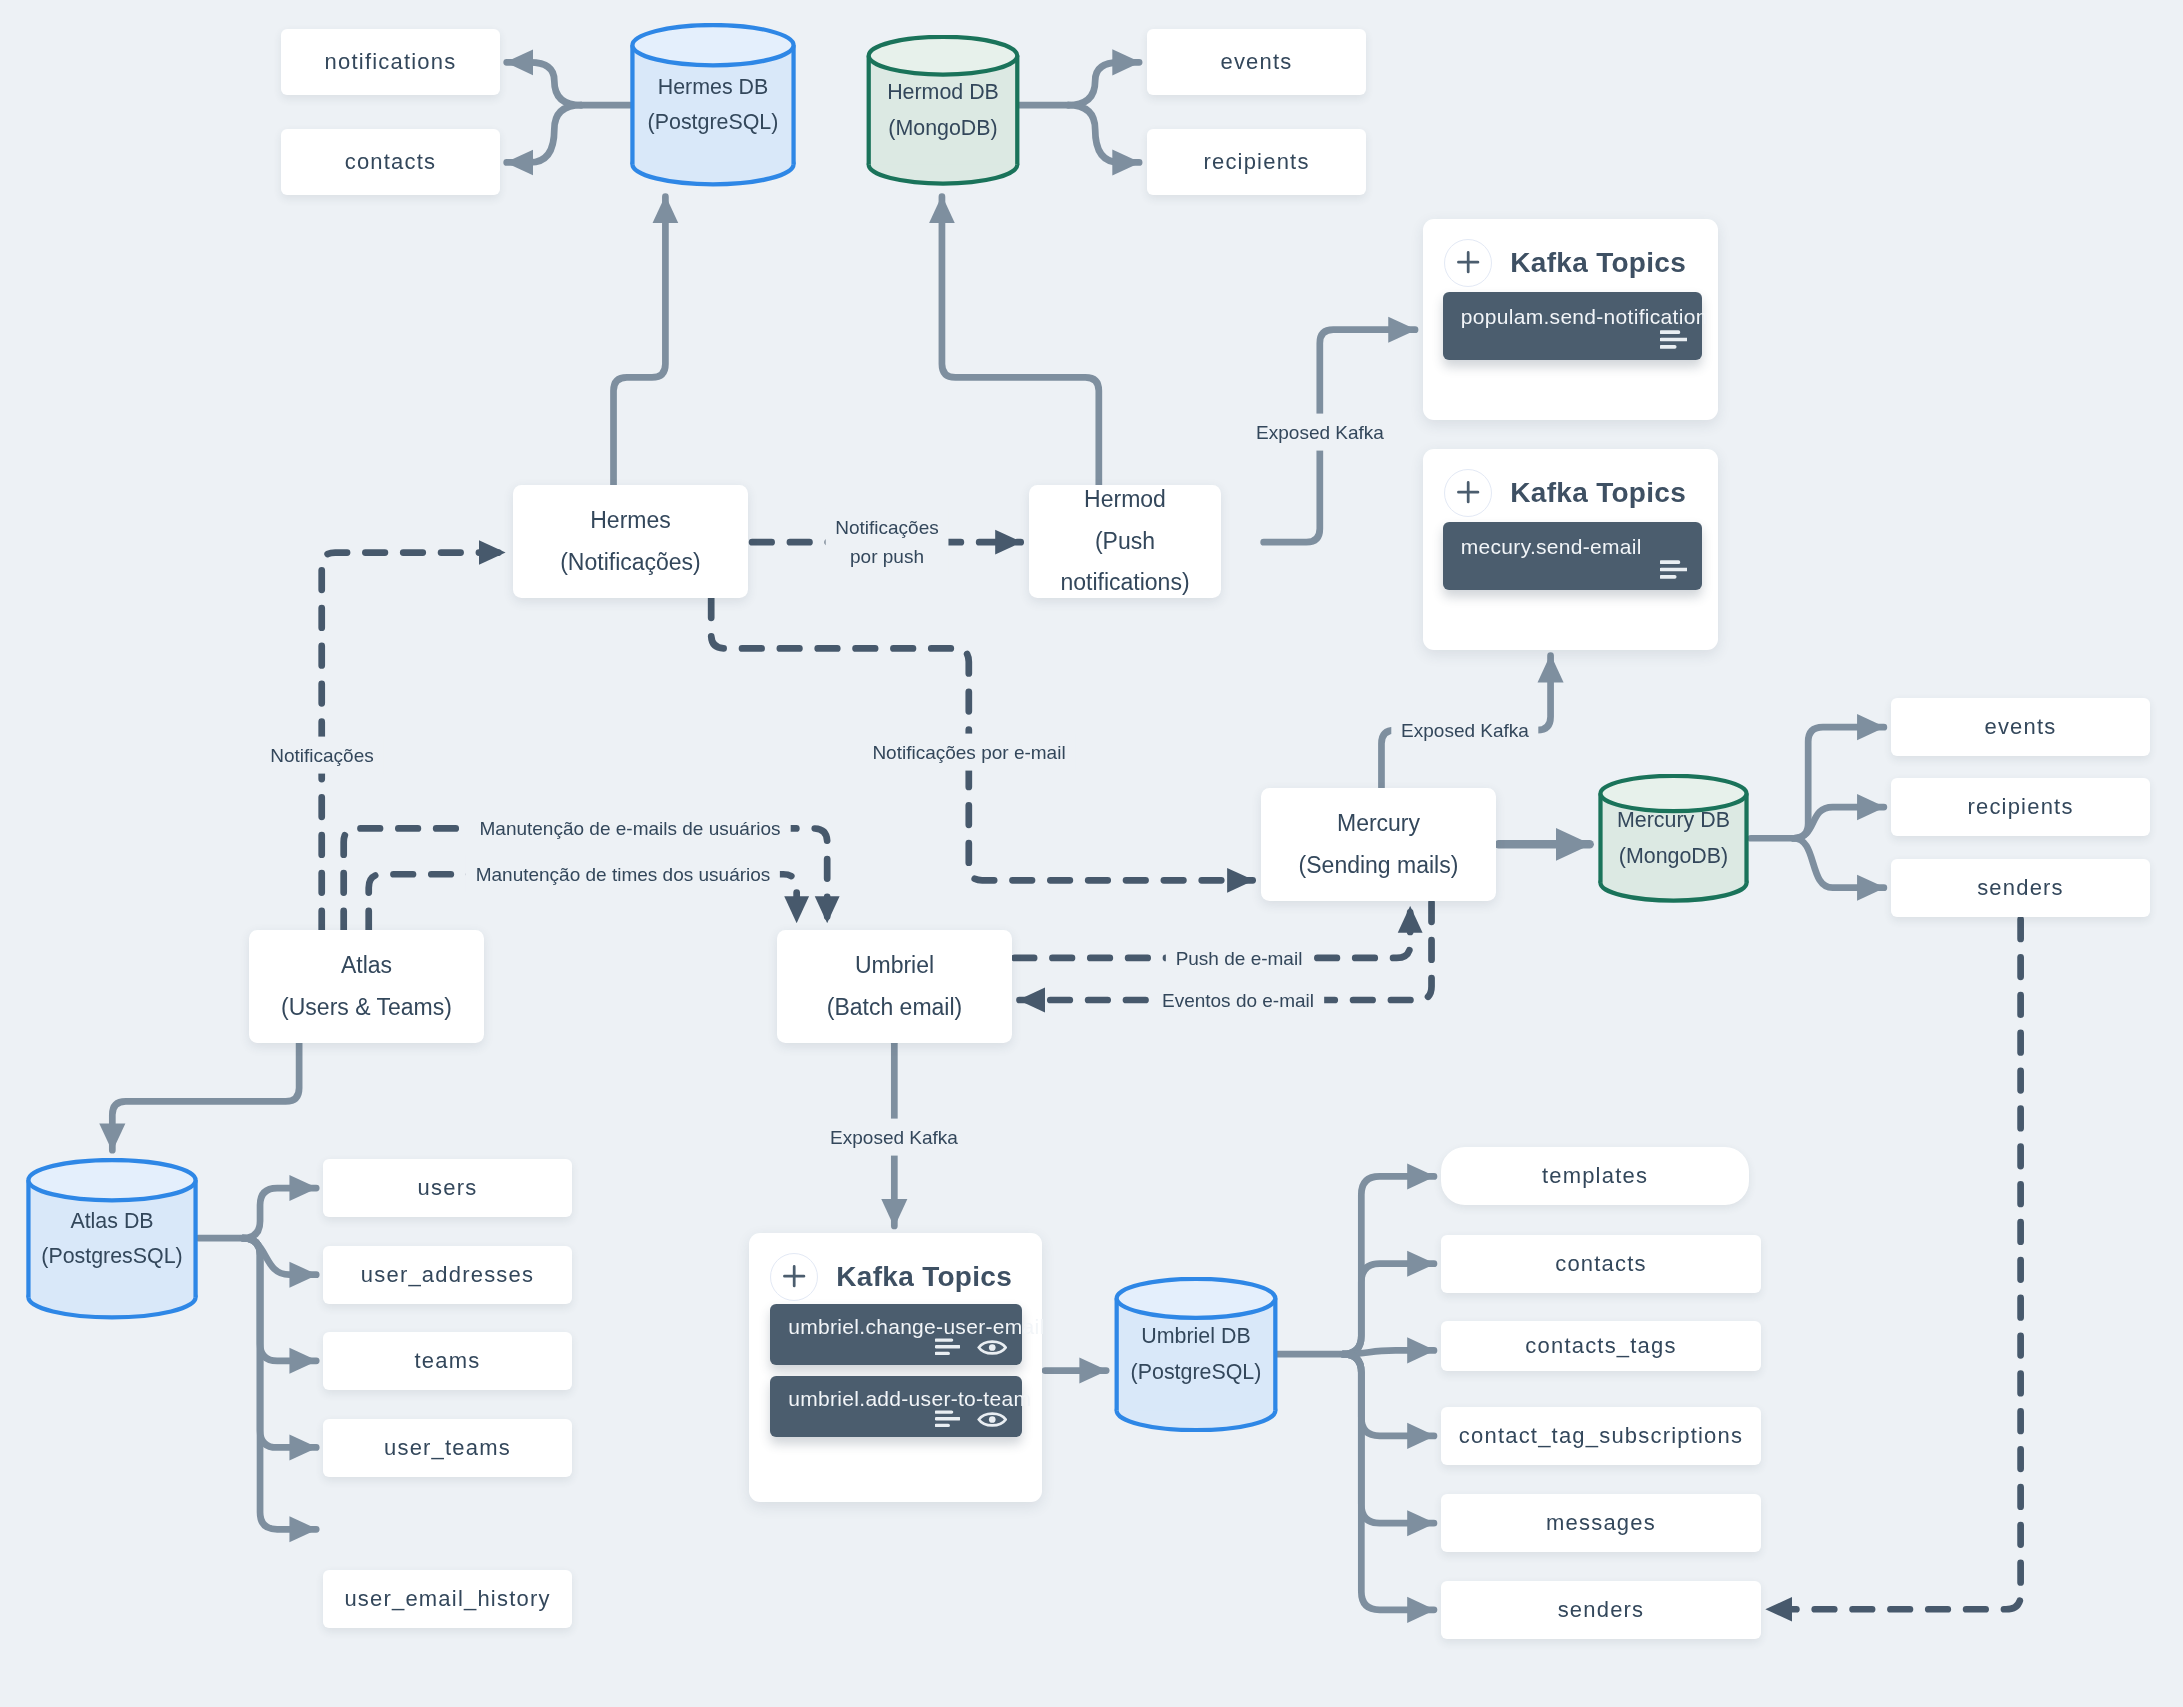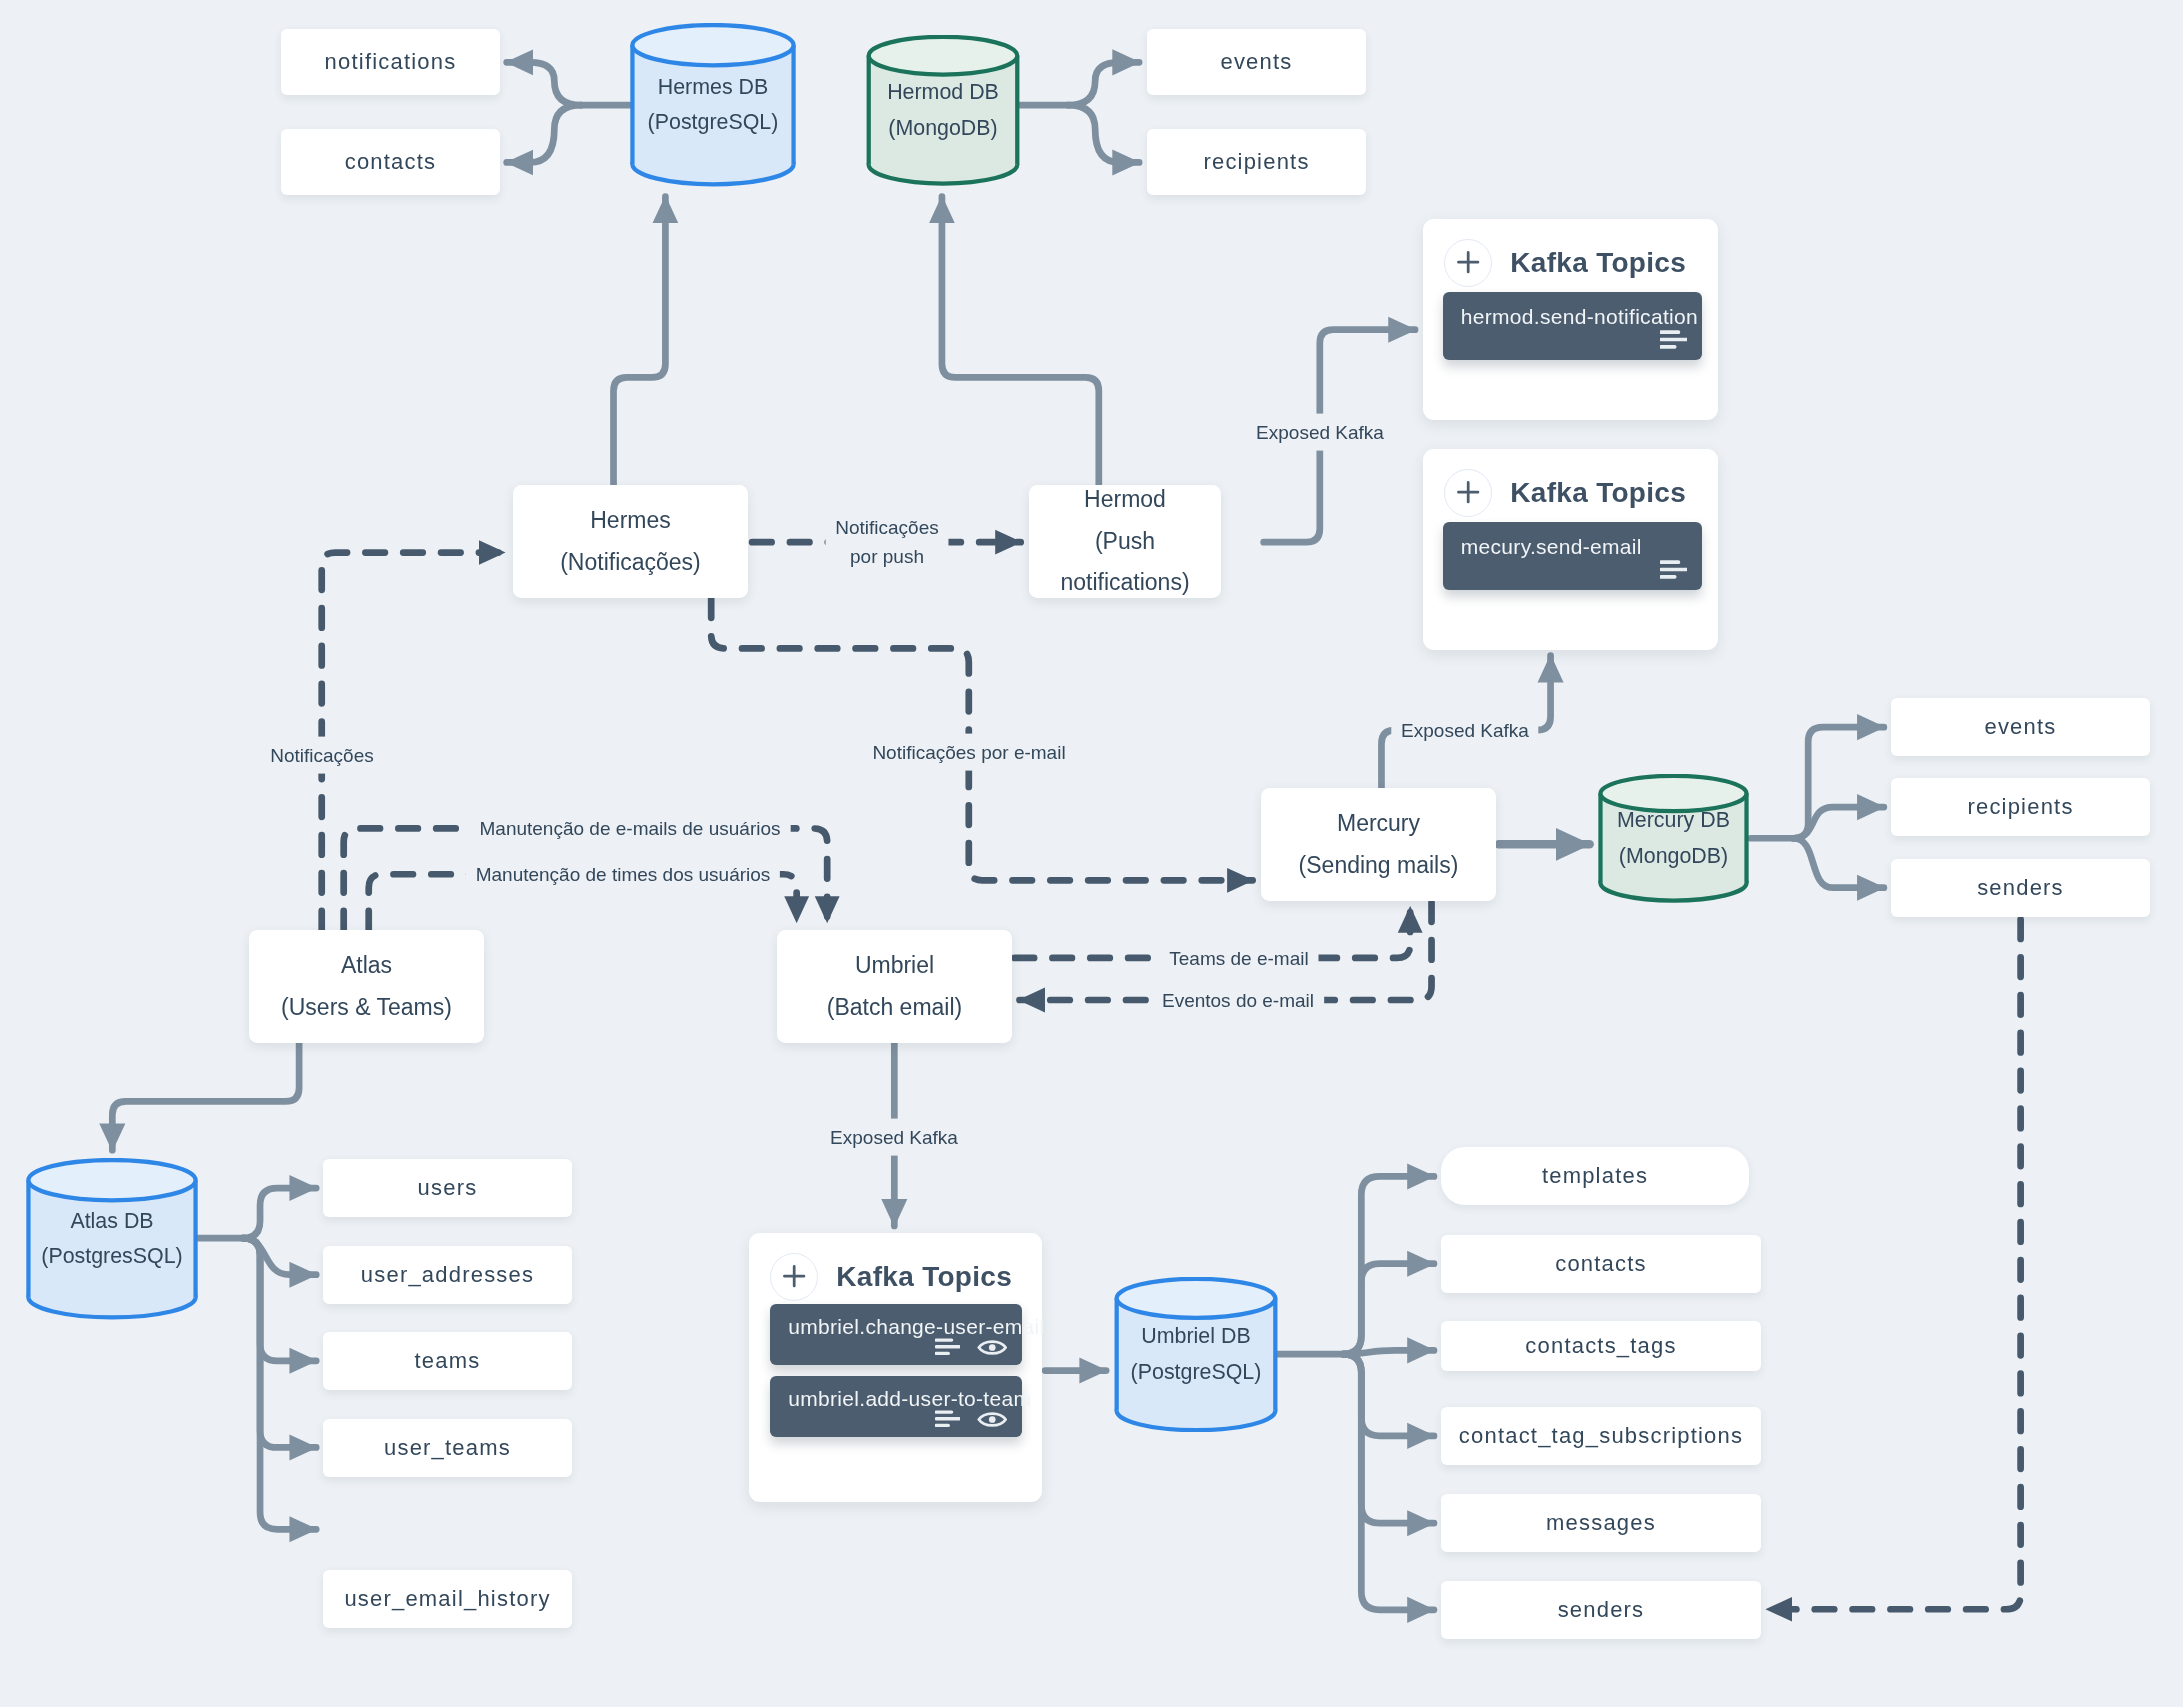--- a/index.html
+++ b/index.html
@@ -189,21 +189,21 @@
   <div class="panel" style="left:1423px;top:219px;width:295px;height:201px;">
     <div class="panel-header">
       <div class="plus-btn">
         <svg width="24.4" height="24.4" viewBox="0 0 40 40">
           <path d="M20,4 V36 M4,20 H36" stroke="#4b5d6e" stroke-width="4.5" stroke-linecap="round" fill="none"></path>
         </svg>
       </div>
       <span class="panel-title">Kafka Topics</span>
     </div>
     <div class="chip" style="left:19.5px;top:73px;width:259px;height:68px;">
-      <span class="chip-text">hermod.send-notification</span>
+      <span class="chip-text">populam.send-notification</span>
       <span class="chip-icons">
         <svg width="27" height="21" viewBox="0 0 44 34">
           <path d="M2,5 H30 M2,17 H44 M2,29 H24" stroke="#e9eef2" stroke-width="6" stroke-linecap="round" fill="none"></path>
         </svg>
       </span>
     </div>
   </div>
 
   <div class="panel" style="left:1423px;top:449px;width:295px;height:201px;">
     <div class="panel-header">
@@ -386,21 +386,21 @@
 
   <div class="elabel" style="left:630px;top:828px;">
     <span>Manutenção de e-mails de usuários</span>
   </div>
 
   <div class="elabel" style="left:623px;top:874px;">
     <span>Manutenção de times dos usuários</span>
   </div>
 
   <div class="elabel" style="left:1239px;top:958px;">
-    <span>Teams de e-mail</span>
+    <span>Push de e-mail</span>
   </div>
 
   <div class="elabel" style="left:1238px;top:1000px;">
     <span>Eventos do e-mail</span>
   </div>
 
   <div class="elabel" style="left:1320px;top:432px;">
     <span>Exposed Kafka</span>
   </div>
 

